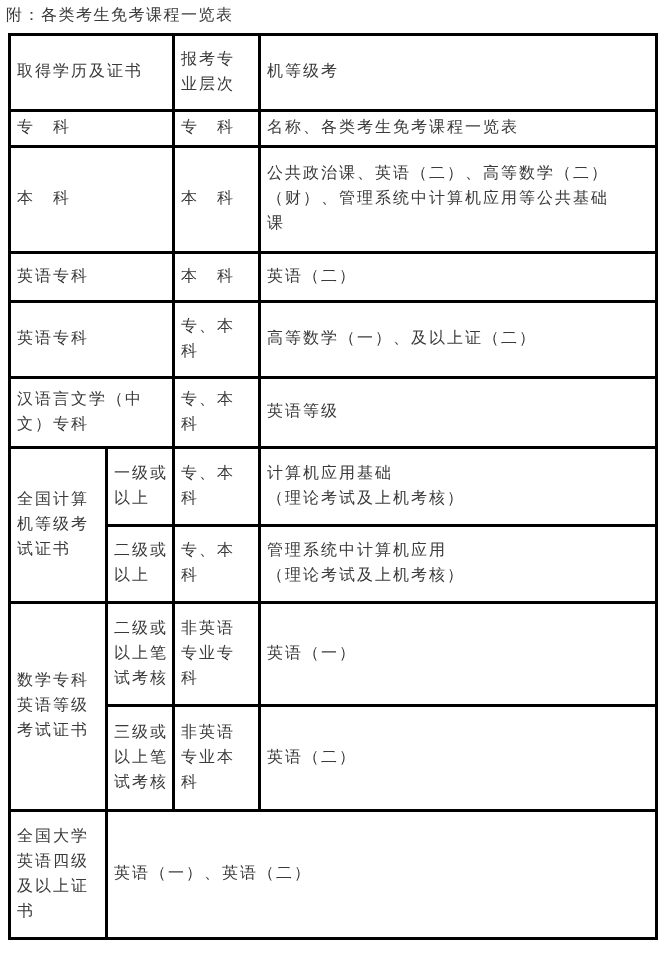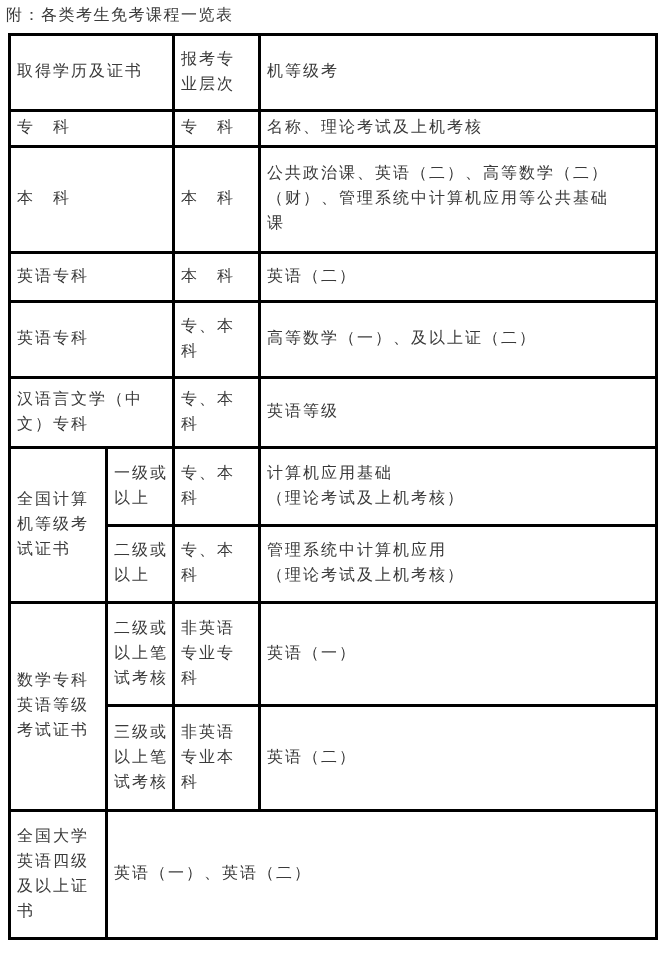--- a/index.html
+++ b/index.html
@@ -76,21 +76,21 @@
         <tr class="r-head">
       <td colspan="2">取得学历及证书</td>
       <td>报考专
 业层次</td>
       <td>机等级考</td>
     </tr>
 
     <tr class="r0">
       <td colspan="2">专　科</td>
       <td>专　科</td>
-      <td>名称、理论考试及上机考核</td>
+      <td>名称、各类考生免考课程一览表</td>
     </tr>
 
     <tr class="r1">
       <td colspan="2">本　科</td>
       <td>本　科</td>
       <td>公共政治课、英语（二）、高等数学（二）
 （财）、管理系统中计算机应用等公共基础
 课</td>
     </tr>
 

